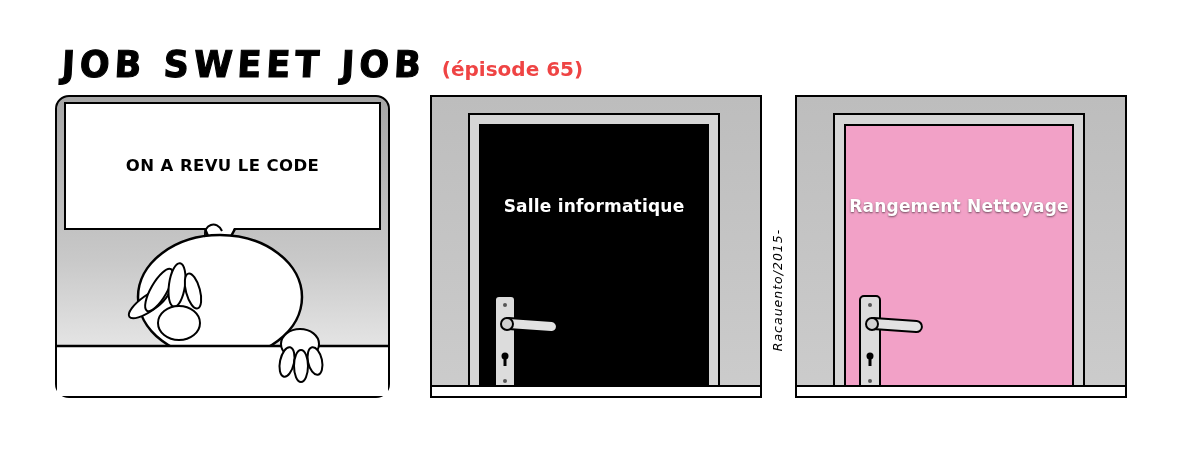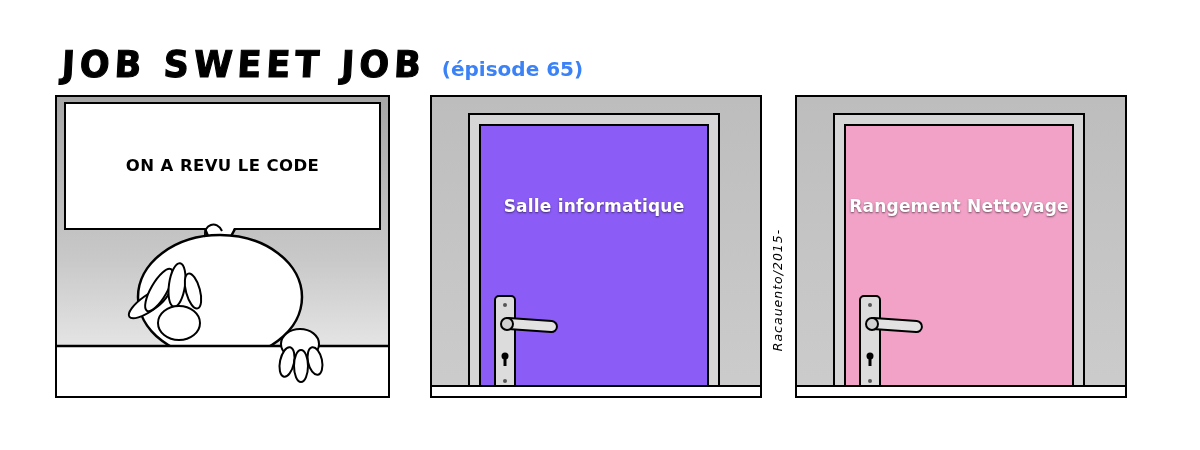--- a/index.html
+++ b/index.html
@@ -3,25 +3,25 @@
 <meta charset="utf-8">
 <style>
   html,body{margin:0;padding:0;background:#fff;}
   .page{position:relative;width:1200px;height:450px;background:#ffffff;overflow:hidden;
         font-family:"DejaVu Sans", sans-serif;}
 
   
   .title-row{position:absolute;left:62px;top:44px;display:flex;align-items:baseline;gap:16px;}
   .main-title{font-size:35px;font-weight:bold;letter-spacing:5px;color:#000;
               transform:skewX(-3deg) scaleY(1.05);-webkit-text-stroke:1.1px #000;}
-  .episode{font-size:20px;font-weight:bold;color:#3b82f6;}
+  .episode{font-size:20px;font-weight:bold;color:#ef4444;}
 
   
   .panel{position:absolute;top:95px;height:303px;border:2px solid #000;box-sizing:border-box;}
-  .panel1{left:55px;width:335px;background:linear-gradient(#a6a6a6 0%,#c9c9c9 55%,#e3e3e3 82%);}
+  .panel1{left:55px;width:335px;background:linear-gradient(#a6a6a6 0%,#c9c9c9 55%,#e3e3e3 82%);border-radius:14px;}
   .panel2{left:430px;width:332px;background:linear-gradient(#bdbdbd,#cccccc);}
   .panel3{left:795px;width:332px;background:linear-gradient(#bdbdbd,#cccccc);padding-left:15px;}
 
   
   .bubble{position:absolute;left:7px;right:7px;top:5px;height:128px;background:#fff;
           border:2px solid #000;box-sizing:border-box;display:flex;flex-direction:column;
           justify-content:center;align-items:center;z-index:1;}
   .bubble-line{font-size:16.5px;font-weight:bold;letter-spacing:.4px;line-height:26px;
                color:#000;white-space:nowrap;}
 
@@ -82,21 +82,21 @@
         <ellipse cx="230" cy="265" rx="7" ry="15" transform="rotate(12 230 265)"></ellipse>
         <ellipse cx="244" cy="269" rx="7" ry="16"></ellipse>
         <ellipse cx="258" cy="264" rx="7" ry="14" transform="rotate(-12 258 264)"></ellipse>
       </g>
     </svg>
   </div>
 
   <div class="panel panel2">
     <div class="floor"></div>
     <div class="door-frame">
-      <div class="door" style="background: #8b5cf6;">
+      <div class="door" style="background: #000000;">
         <div class="door-label">Salle informatique</div>
         <svg class="handle" viewBox="0 0 70 100">
           <rect x="2" y="2" width="20" height="94" rx="4" fill="#dcdcdc" stroke="#000" stroke-width="2"></rect>
           <circle cx="12" cy="11" r="2" fill="#555"></circle>
           <circle cx="12" cy="87" r="2" fill="#555"></circle>
           <g transform="rotate(4 14 30)">
             <rect x="10" y="24" width="54" height="11" rx="5.5" fill="#e2e2e2" stroke="#000" stroke-width="2"></rect>
           </g>
           <circle cx="14" cy="30" r="6" fill="#d0d0d0" stroke="#000" stroke-width="2"></circle>
           <circle cx="12" cy="62" r="3.5" fill="#000"></circle>

